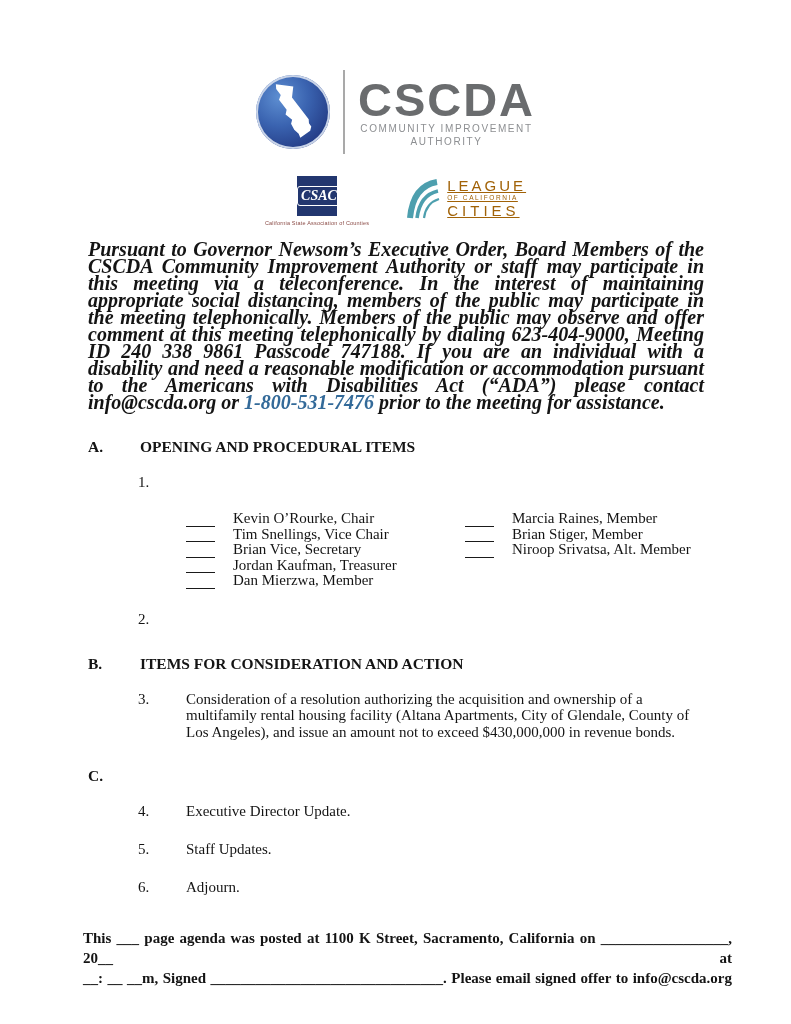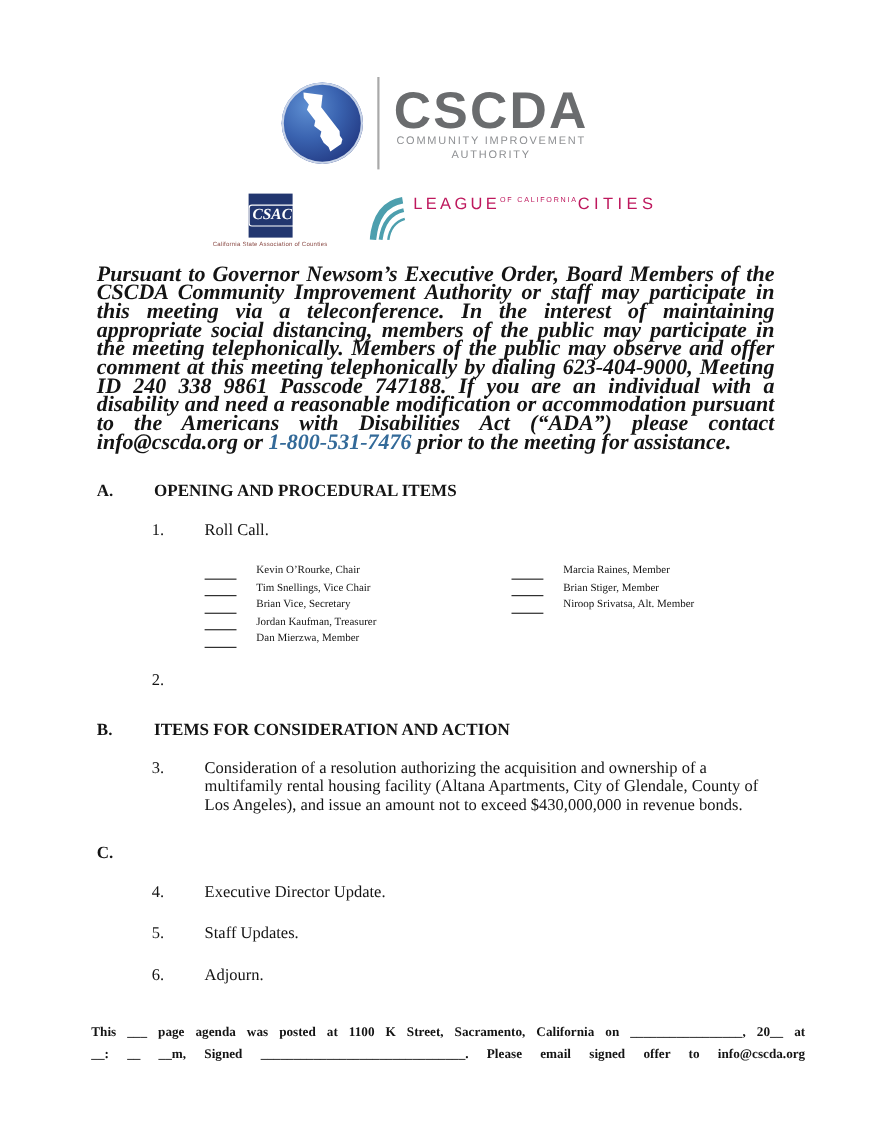--- a/index.html
+++ b/index.html
@@ -44,52 +44,52 @@
     font-family:"Liberation Serif", serif;
     font-style:italic;font-weight:bold;color:#ffffff;font-size:14px;
     border:1px solid #ffffff;border-radius:3px;padding:1px 3px;line-height:1.1;
   }
   .csac-caption{
     margin-top:4px;font-family:"Liberation Sans", sans-serif;
     font-size:5.5px;color:#8a4a45;white-space:nowrap;letter-spacing:.2px;
   }
   .league-block{display:flex;align-items:flex-start;gap:6px;padding-top:2px;}
   .league-wave svg{width:34px;height:42px;}
-  .league-textcol{display:flex;flex-direction:row;font-family:"Liberation Sans", sans-serif;color:#be185d;}
+  .league-textcol{display:flex;flex-direction:column;font-family:"Liberation Sans", sans-serif;color:#a16207;text-decoration:underline;}
   .league-l1{font-size:15px;letter-spacing:3px;line-height:1.0;}
   .league-l2{font-size:6.5px;letter-spacing:1.6px;line-height:1.5;}
   .league-l3{font-size:15px;letter-spacing:4px;line-height:1.0;}
   
   .title-block{text-align:center;margin-top:30px;font-weight:bold;font-size:16px;line-height:1.18;}
   
   .notice{
     margin:15px 87px 0 88px;
     font-size:20px;font-weight:bold;font-style:italic;
     line-height:17px;text-align:justify;
   }
   .phone-link{color:#336a99;}
   
   .agenda{margin:0 88px;}
   .section-heading{display:flex;margin-top:27px;font-weight:bold;font-size:15.5px;}
   .section-letter{width:52px;flex:0 0 auto;}
   .agenda-item{display:flex;margin-top:18px;font-size:15px;padding-left:50px;}
   .item-num{width:48px;flex:0 0 auto;}
   .item-text{flex:1;line-height:16.5px;}
   
-  .rollcall{display:flex;margin-top:20px;padding-left:98px;font-size:10px;}
+  .rollcall{display:flex;margin-top:20px;padding-left:98px;font-size:15px;}
   .rc-col-left{width:279px;flex:0 0 auto;}
   .rc-row{display:flex;align-items:flex-end;height:15.6px;line-height:15.6px;}
   .rc-blank{
     display:inline-block;width:29px;height:13px;flex:0 0 auto;
     border-bottom:1.5px solid #1a1a1a;margin-right:18px;
   }
   
   .footer{
     position:absolute;left:83px;right:59px;top:928px;
-    font-size:12px;font-weight:bold;line-height:20px;
+    font-size:15px;font-weight:bold;line-height:20px;
   }
   .footer-line{text-align:justify;text-align-last:justify;}
 </style>
 </head>
 <body>
 
 <div class="page">
 
   <div class="logo-row">
     <div class="ca-circle">
@@ -133,21 +133,20 @@
 
   <div class="agenda">
 
     <div class="section-heading">
       <span class="section-letter">A.</span>
       <span>OPENING AND PROCEDURAL ITEMS</span>
     </div>
 
     <div class="agenda-item">
       <span class="item-num">1.</span>
-      <span class="item-text">Roll Call.</span>
     </div>
 
     <div class="rollcall">
       <div class="rc-col-left">
         <div class="rc-row">
             <span class="rc-blank"></span>
             <span>Kevin O’Rourke, Chair</span>
           </div>
         <div class="rc-row">
             <span class="rc-blank"></span>

